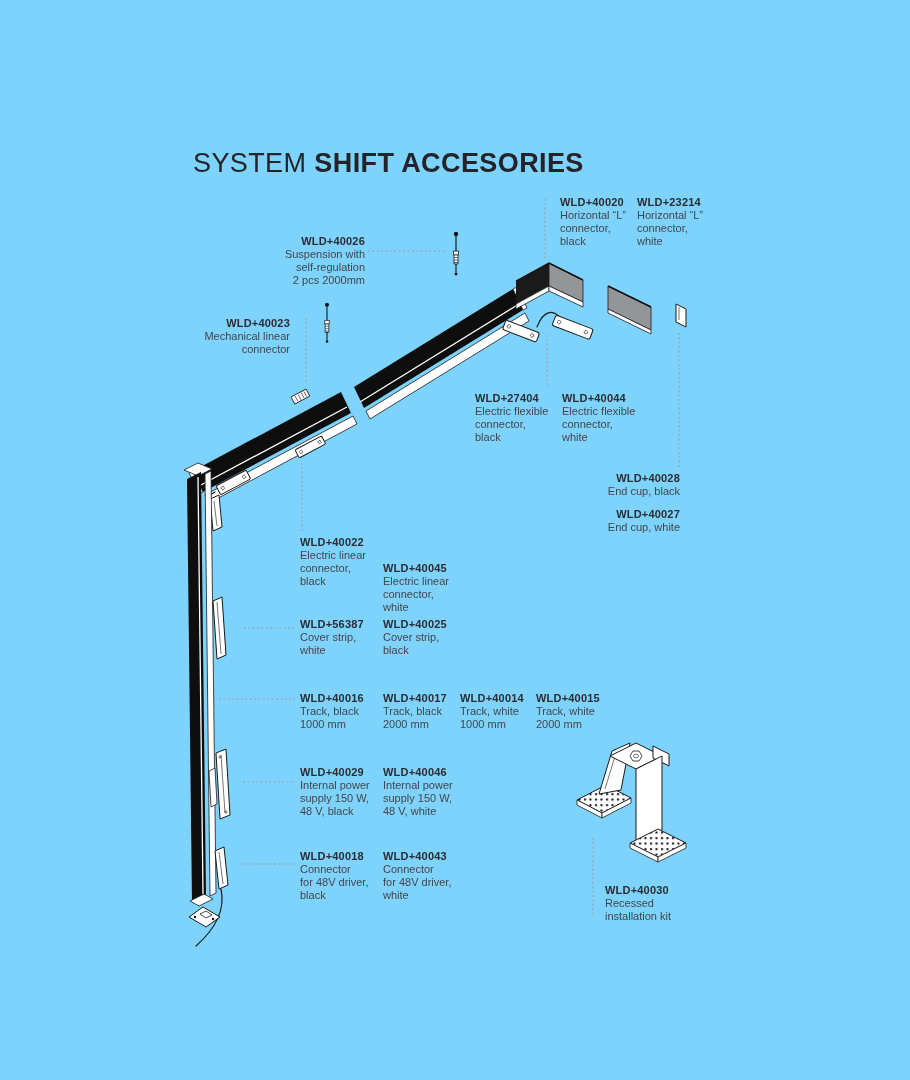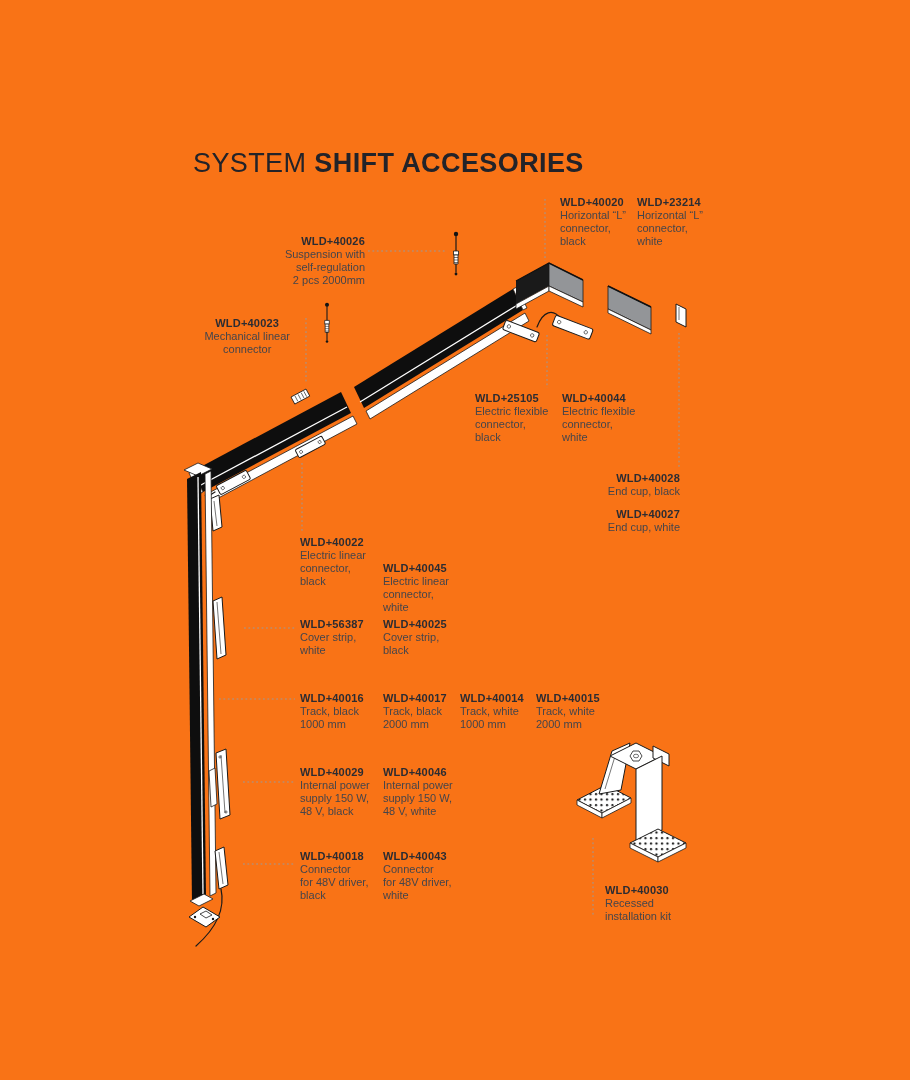--- a/index.html
+++ b/index.html
@@ -1,16 +1,16 @@
 <!DOCTYPE html>
 <html><head>
 <meta charset="utf-8">
 <style>
   html,body{margin:0;padding:0;background:#ffffff;}
-  .page{position:relative;width:910px;height:1080px;background:#f97316;overflow:hidden;
+  .page{position:relative;width:910px;height:1080px;background:#7dd3fc;overflow:hidden;
         font-family:"Liberation Sans", sans-serif;}
   .title{position:absolute;left:193px;top:148px;font-size:27px;letter-spacing:.4px;
          color:#232329;white-space:nowrap;}
   .title .t-reg{font-weight:400;}
   .title .t-bold{font-weight:700;}
   .diagram-svg{position:absolute;left:0;top:0;}
   .labels-layer{position:absolute;left:0;top:0;width:910px;height:1080px;}
   .label{position:absolute;font-size:11px;line-height:13px;color:#45454b;white-space:nowrap;}
   .label.right{text-align:right;}
   .label .code{font-weight:700;color:#2c2c32;letter-spacing:.2px;}
@@ -201,27 +201,27 @@
         <div class="desc">Horizontal “L”</div>
         <div class="desc">connector,</div>
         <div class="desc">white</div>
       </div>
       <div class="label right" style="top: 235px; right: 545px;">
         <div class="code">WLD+40026</div>
         <div class="desc">Suspension with</div>
         <div class="desc">self-regulation</div>
         <div class="desc">2 pcs 2000mm</div>
       </div>
-      <div class="label right" style="top: 317px; right: 620px; text-align: center;">
+      <div class="label right" style="top: 317px; right: 620px;">
         <div class="code">WLD+40023</div>
         <div class="desc">Mechanical linear</div>
         <div class="desc">connector</div>
       </div>
       <div class="label" style="top: 392px; left: 475px;">
-        <div class="code">WLD+25105</div>
+        <div class="code">WLD+27404</div>
         <div class="desc">Electric flexible</div>
         <div class="desc">connector,</div>
         <div class="desc">black</div>
       </div>
       <div class="label" style="top: 392px; left: 562px;">
         <div class="code">WLD+40044</div>
         <div class="desc">Electric flexible</div>
         <div class="desc">connector,</div>
         <div class="desc">white</div>
       </div>

